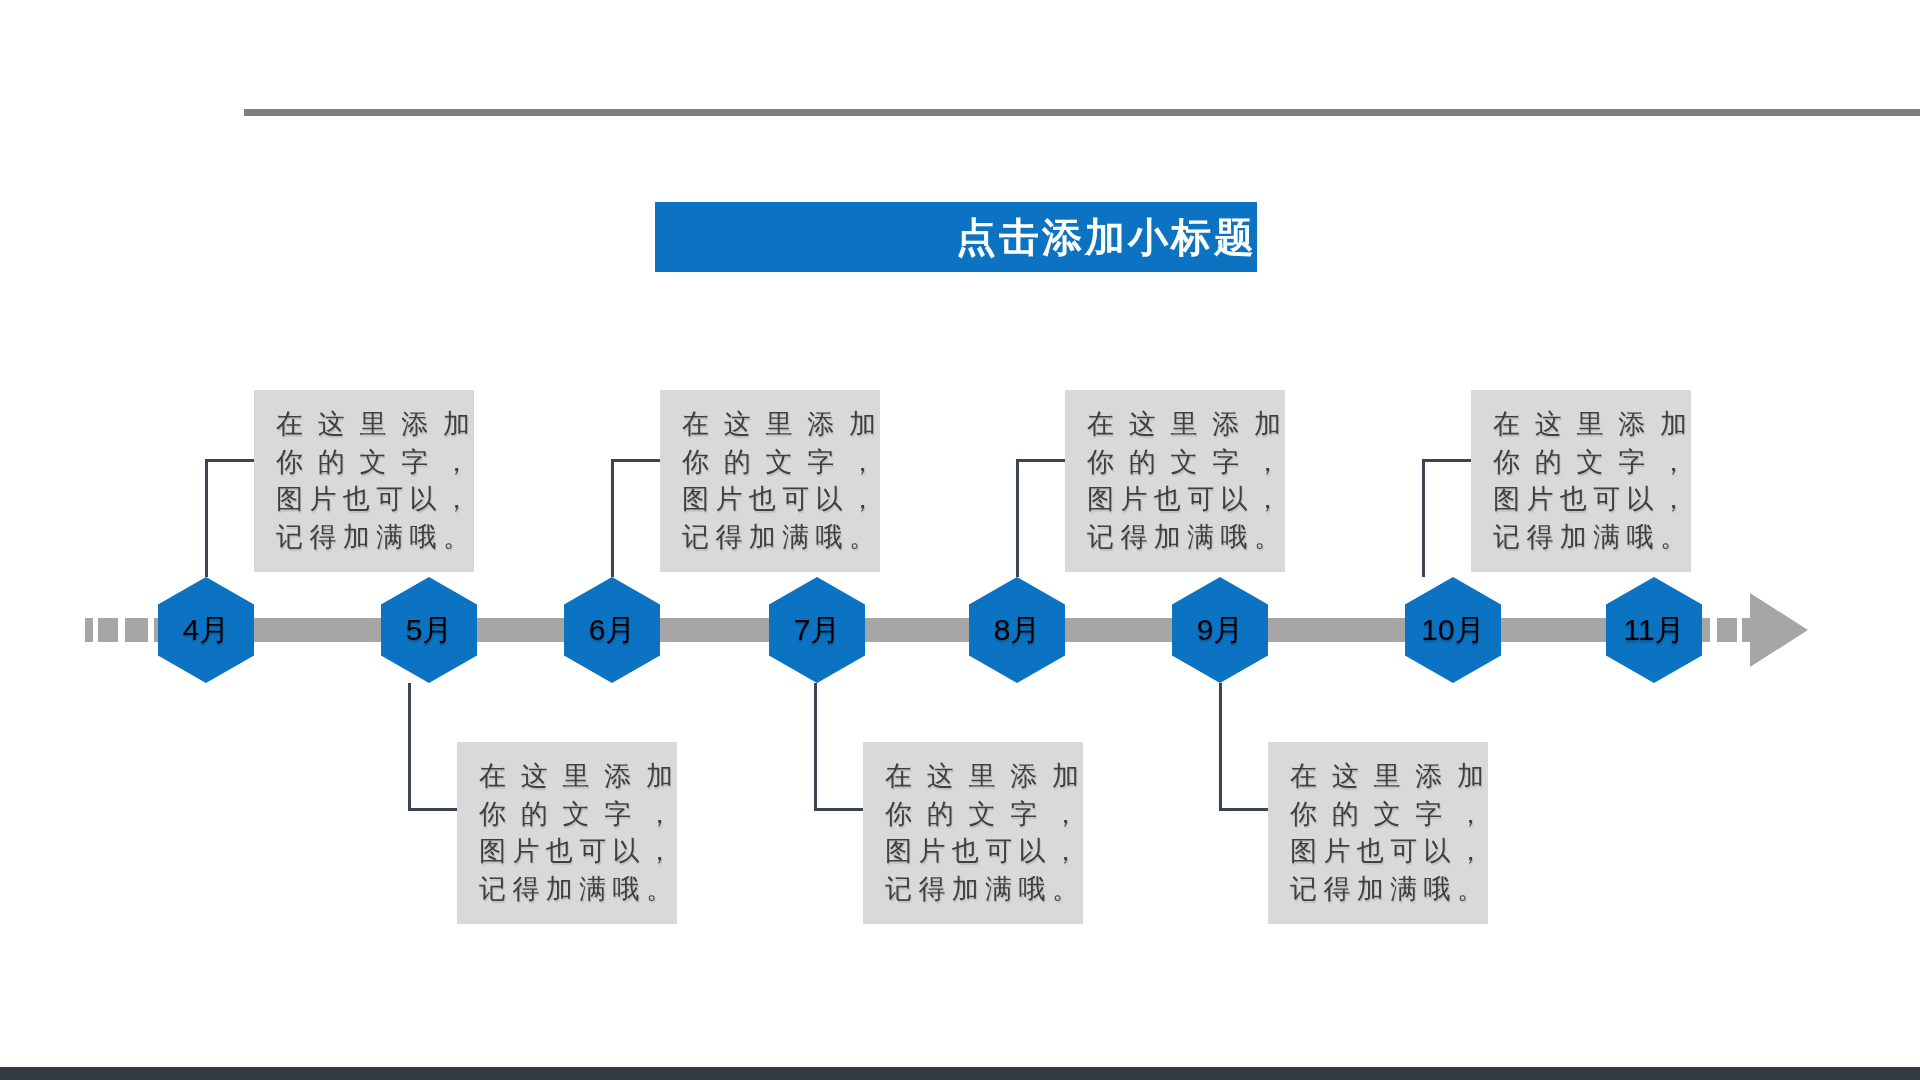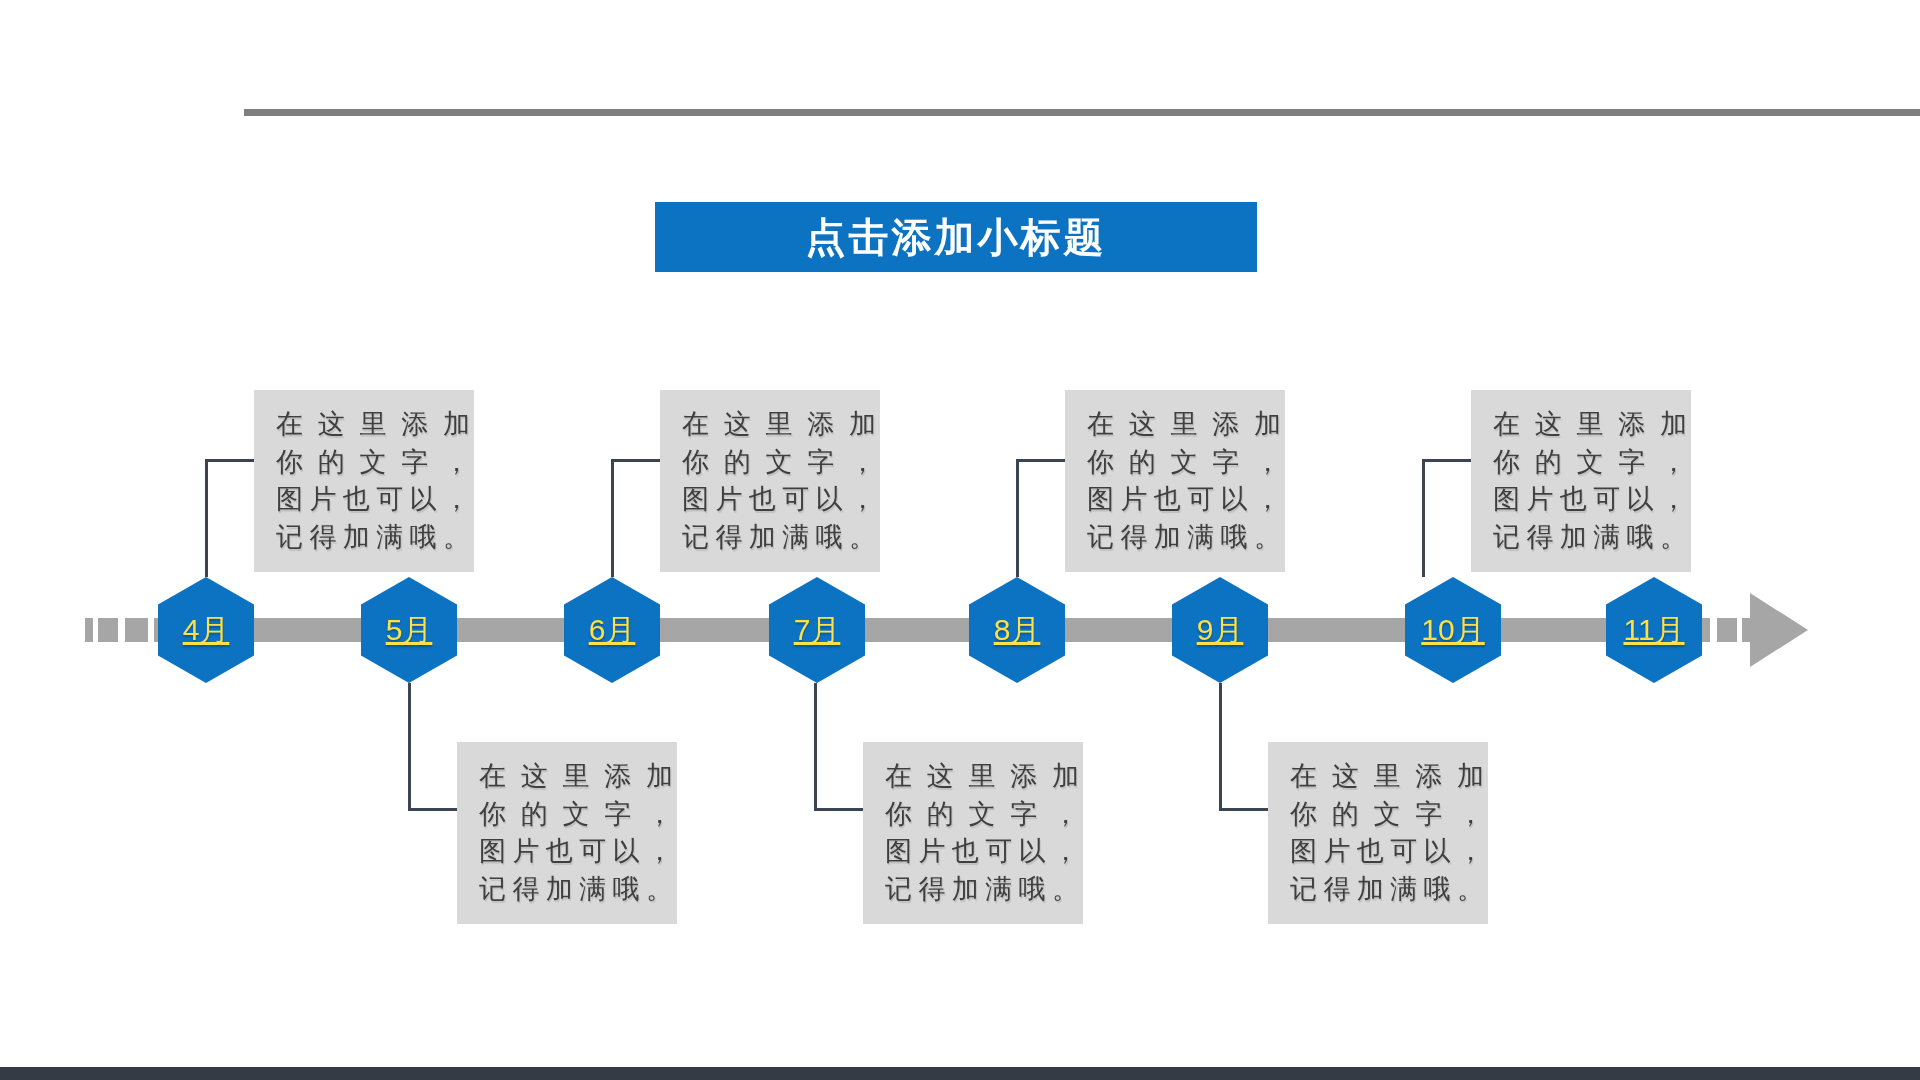--- a/index.html
+++ b/index.html
@@ -20,33 +20,33 @@
   .logo{position:absolute;left:33px;top:34px;font-size:74px;font-weight:900;
         color:var(--accent);letter-spacing:-1px;line-height:1;}
   .page-title{position:absolute;left:308px;top:34px;font-size:54px;font-weight:bold;
         color:var(--accent);line-height:1.1;letter-spacing:1px;}
   .header-rule{position:absolute;left:244px;top:109px;width:1676px;height:7px;
         background:var(--rule-gray);}
 
   
   .banner{position:absolute;left:655px;top:202px;width:602px;height:70px;
         background:var(--accent);color:#fff;font-size:40px;font-weight:bold;
-        display:flex;align-items:center;justify-content:center;letter-spacing:3px;}
+        display:flex;align-items:center;justify-content:flex-end;letter-spacing:3px;}
 
   
   .stage{position:absolute;left:0;top:0;width:1920px;height:1080px;}
   .tl-bar{position:absolute;top:618px;height:24px;background:var(--bar-gray);z-index:1;}
   .tl-arrow{position:absolute;top:593px;width:0;height:0;z-index:1;
         border-top:37px solid transparent;border-bottom:37px solid transparent;
         border-left:58px solid var(--bar-gray);}
 
   .hexagon{position:absolute;top:577px;width:96px;height:106px;background:var(--accent);z-index:3;
         clip-path:polygon(50% 0%,100% 26%,100% 74%,50% 100%,0% 74%,0% 26%);
         display:flex;align-items:center;justify-content:center;}
-  .hex-label{color:#fde047;font-size:30px;line-height:1;text-shadow:0 2px 2px rgba(0,0,0,0.25);text-decoration:underline;}
+  .hex-label{color:#000000;font-size:30px;line-height:1;text-shadow:0 2px 2px rgba(0,0,0,0.25);}
 
   .note-box{position:absolute;width:220px;height:182px;background:var(--note-bg);z-index:4;
         padding:16px 4px 0 22px;}
   .note-line{font-size:27px;line-height:37.5px;color:var(--note-text);
         text-align:justify;text-align-last:justify;text-justify:inter-character;
         text-shadow:1px 2px 1px rgba(0,0,0,0.12);}
   .conn{position:absolute;background:var(--connector);z-index:2;}
 
   .footer-bar{position:absolute;left:0;top:1067px;width:1920px;height:13px;background:var(--footer);}
 </style>
@@ -77,21 +77,21 @@
   </div>
 <div class="conn" style="left: 205px; top: 459px; width: 3px; height: 118px;"></div>
       <div class="conn" style="left: 205px; top: 459px; width: 49px; height: 3px;"></div>
       <div class="note-box" style="left: 254px; top: 390px;">
         <div class="note-line">在这里添加</div>
         <div class="note-line">你的文字，</div>
         <div class="note-line">图片也可以，</div>
         <div class="note-line">记得加满哦。</div>
       </div>
   <div class="tl-item">
-    <div class="hexagon" style="left: 361px;">
+    <div class="hexagon" style="left: 381px;">
       <span class="hex-label">5月</span>
     </div>
   </div>
 <div class="conn" style="left: 408px; top: 683px; width: 3px; height: 128px;"></div>
       <div class="conn" style="left: 408px; top: 808px; width: 49px; height: 3px;"></div>
       <div class="note-box" style="left: 457px; top: 742px;">
         <div class="note-line">在这里添加</div>
         <div class="note-line">你的文字，</div>
         <div class="note-line">图片也可以，</div>
         <div class="note-line">记得加满哦。</div>

